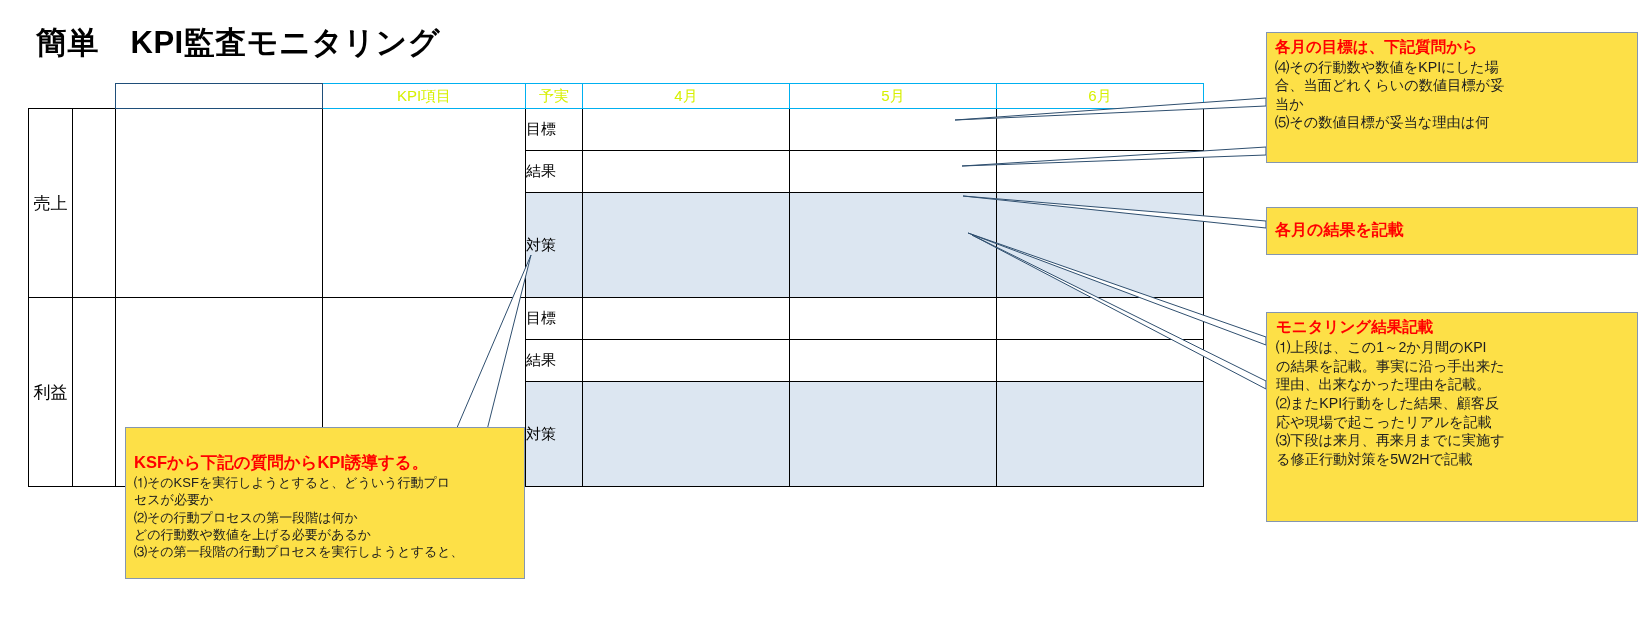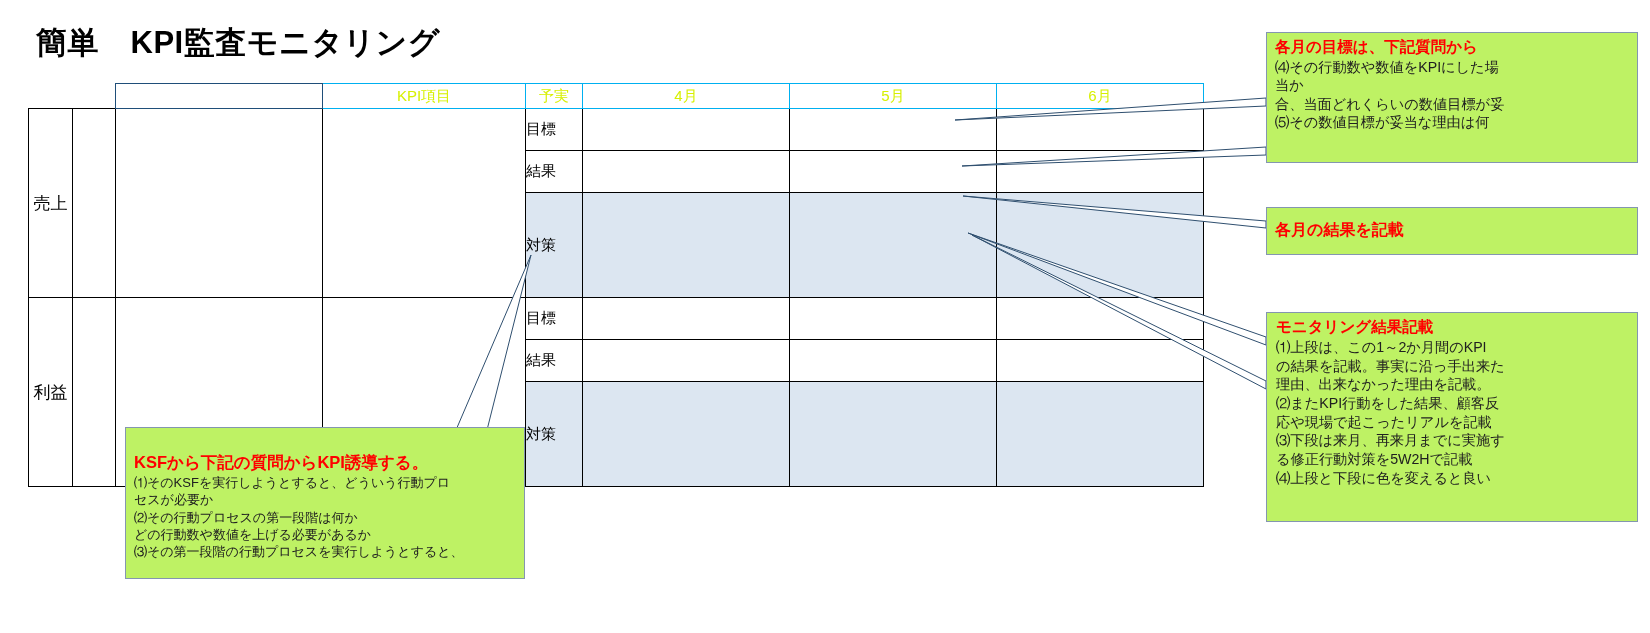--- a/index.html
+++ b/index.html
@@ -94,21 +94,21 @@
     text-align: left;
     vertical-align: middle;
   }
   .row-goal td, .row-result td { height: 41px; }
   .row-taisaku td { height: 104px; }
   .fill-blue { background: #DCE6F1 !important; }
 
   
   .callout {
     position: absolute;
-    background: #bef264;
+    background: #fde047;
     border: 1px solid #8496B0;
     box-sizing: border-box;
     padding: 4px 7px 4px 8px;
   }
   .callout .c-title {
     color: #FF0000;
     font-weight: bold;
     font-size: 15.5px;
     line-height: 1.28;
     margin: 0 0 1px 0;
@@ -233,41 +233,40 @@
     <polygon class="wedge" points="963,196 1266,221 1266,228"></polygon>
     <polygon class="wedge" points="968,233 1266,337 1266,345"></polygon>
     <polygon class="wedge" points="972,235 1266,381 1266,389"></polygon>
     <polygon class="wedge" points="531,255 456,430 487,430"></polygon>
   </svg>
 
   <div class="callout" id="callout-target">
     <div class="c-title">各月の目標は、下記質問から</div>
     <div class="c-body">
       <div>⑷その行動数や数値をKPIにした場</div>
+      <div>合、当面どれくらいの数値目標が妥</div>
       <div>当か</div>
-      <div>合、当面どれくらいの数値目標が妥</div>
       <div>⑸その数値目標が妥当な理由は何</div>
     </div>
   </div>
 
   <div class="callout" id="callout-result">
     <div class="c-title">各月の結果を記載</div>
   </div>
 
   <div class="callout" id="callout-monitor">
     <div class="c-title">モニタリング結果記載</div>
     <div class="c-body">
       <div>⑴上段は、この1～2か月間のKPI</div>
       <div>の結果を記載。事実に沿っ手出来た</div>
       <div>理由、出来なかった理由を記載。</div>
       <div>⑵またKPI行動をした結果、顧客反</div>
       <div>応や現場で起こったリアルを記載</div>
       <div>⑶下段は来月、再来月までに実施す</div>
       <div>る修正行動対策を5W2Hで記載</div>
-      <div>⑷上段と下段に色を変えると良い</div>
     </div>
   </div>
 
   <div class="callout" id="callout-ksf">
     <div class="c-title">KSFから下記の質問からKPI誘導する。</div>
     <div class="c-body">
       <div>⑴そのKSFを実行しようとすると、どういう行動プロ</div>
       <div>セスが必要か</div>
       <div>⑵その行動プロセスの第一段階は何か</div>
       <div>どの行動数や数値を上げる必要があるか</div>

